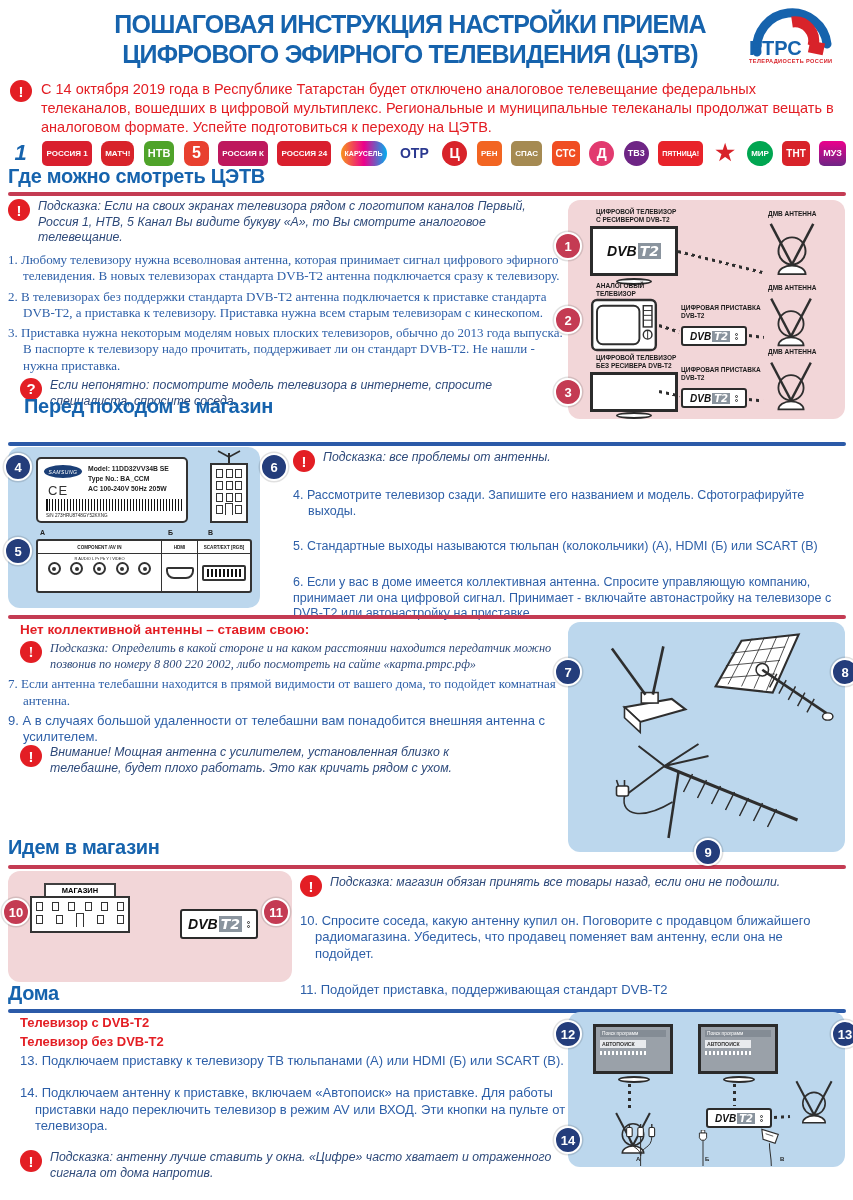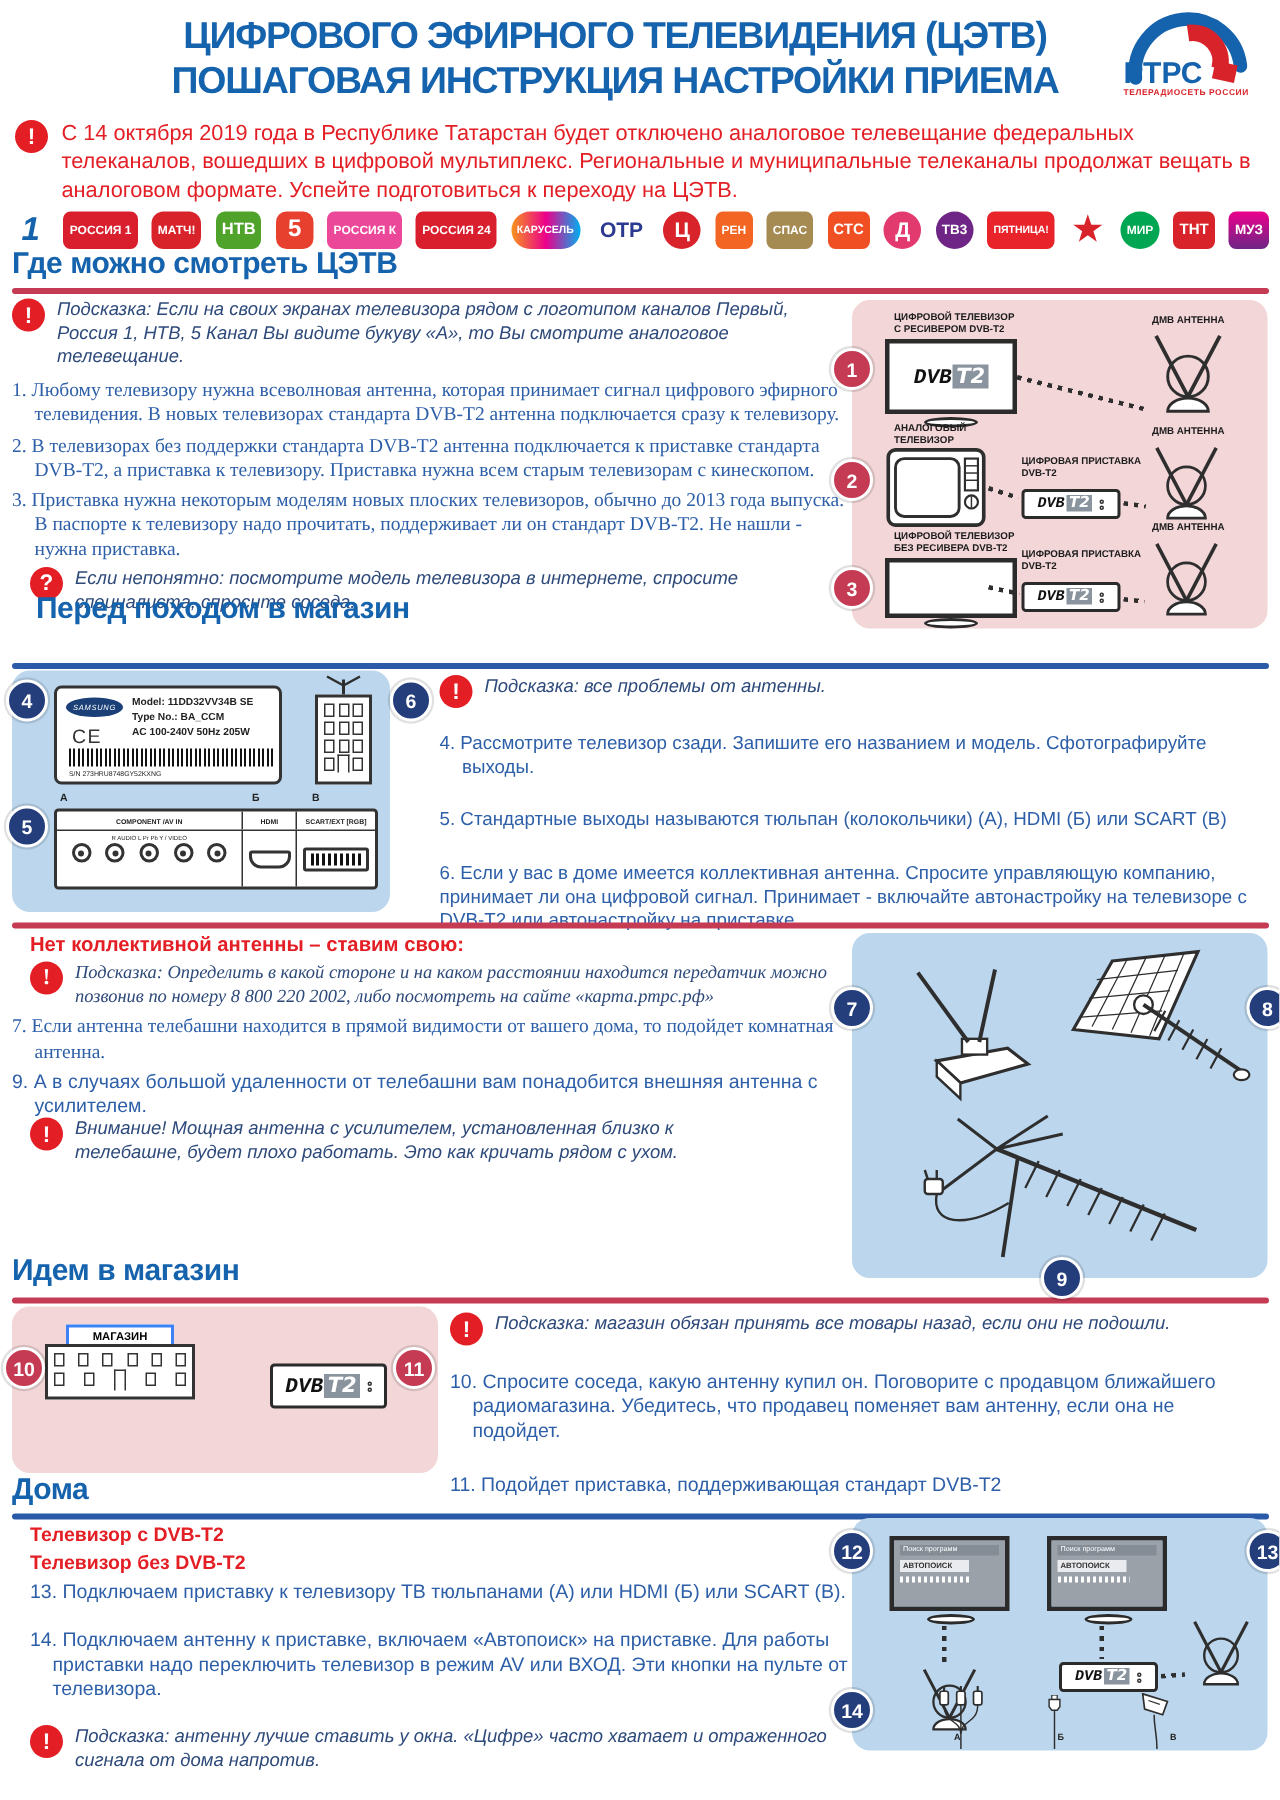--- a/index.html
+++ b/index.html
@@ -40,21 +40,21 @@
            display:flex; align-items:center; justify-content:center; border:2.5px solid #fff;
            box-shadow:0 0 0 1.5px rgba(0,0,0,0.12); z-index:5; }
   .badge.crimson { background:#C43B53; }
   .badge.navy { background:#243D7B; }
 
   .diag-label { position:absolute; font-size:6.5px; font-weight:bold; color:#1b1b1b; white-space:pre-line;
                 line-height:1.3; text-transform:uppercase; }
   .tvflat { position:absolute; background:#fff; border:3px solid #2b2b2b; display:flex; align-items:center;
             justify-content:center; overflow:hidden; }
   .stand { position:absolute; border:2px solid #2b2b2b; border-radius:50%; height:7px; background:#fff; }
-  .dvb i { font-style:italic; font-weight:bold; color:#111; font-family:Liberation Mono, monospace; }
+  .dvb i { font-style:italic; font-weight:bold; color:#111; font-family:Liberation Sans, sans-serif; }
   .dvb b { background:#8a949e; color:#fff; padding:0 2px; margin-left:1px; font-style:italic; font-family:"DejaVu Sans", sans-serif; }
   .stb { position:absolute; background:#fff; border:2px solid #2b2b2b; border-radius:3px; display:flex;
          align-items:center; justify-content:center; gap:5px; }
   .dot-s { width:3px; height:3px; border:1px solid #333; border-radius:50%; display:block; margin:1px 0; }
   .dot { position:absolute; height:3px; background:repeating-linear-gradient(90deg,#2e2e2e 0 3px,transparent 3px 7px);
          transform-origin:left center; }
   .dotv { position:absolute; width:3px; background:repeating-linear-gradient(180deg,#2e2e2e 0 3px,transparent 3px 7px); }
 
   
   .tv-label { position:absolute; background:#fff; border:2px solid #333; border-radius:5px; }
@@ -79,21 +79,21 @@
   .conn-body { display:flex; height:37px; }
   .jack { width:13px; height:13px; border:2px solid #333; border-radius:50%; display:flex; align-items:center; justify-content:center; }
   .jack::after { content:""; width:4px; height:4px; background:#333; border-radius:50%; }
   .jacks-labels { font-size:4px; color:#222; text-align:center; margin:2px 0 1px; }
   .hdmi-port { width:28px; height:12px; border:2px solid #333; border-radius:2px 2px 8px 8px; }
   .scart-port { width:44px; height:16px; border:2px solid #333; border-radius:2px; display:flex; align-items:center; justify-content:center; }
   .teeth { width:34px; height:8px; background:repeating-linear-gradient(90deg,#111 0 2px,#fff 2px 4px); }
   .conn-letter { position:absolute; font-size:7px; font-weight:bold; color:#222; }
 
   .store { position:absolute; }
-  .store-sign { border:2px solid #3b82f6; background:#fff; font-size:7.5px; font-weight:bold; text-align:center;
+  .store-sign { border:2px solid #404040; background:#fff; font-size:7.5px; font-weight:bold; text-align:center;
                 padding:1px 4px; width:72px; margin-left:14px; }
   .store-body { border:2px solid #333; background:#fff; width:100px; padding:4px; display:flex; flex-direction:column; gap:4px; margin-top:-2px; }
 
   .scr { width:100%; height:100%; background:#9aa1a9; padding:3px 4px; }
   .scr-top { background:#848c95; color:#fff; font-size:4.8px; padding:1px 2px; }
   .scr-btn { background:#e9ebee; color:#333; font-size:5.2px; font-weight:bold; padding:1px 2px; margin-top:3px; width:70%; }
   .scr-bar { margin-top:3px; height:4px; width:72%;
              background:repeating-linear-gradient(90deg,#fff 0 2px,transparent 2px 4px); }
 
   .footer { position:absolute; left:8px; top:1166px; color:#D8232A; font-weight:bold; font-size:23px; letter-spacing:-0.5px; }
@@ -167,43 +167,43 @@
       <line x1="15" y1="16" x2="15" y2="4" stroke="#2e2e2e" stroke-width="2"></line>
       <line x1="15" y1="8" x2="4" y2="2" stroke="#2e2e2e" stroke-width="1.6"></line>
       <line x1="15" y1="8" x2="26" y2="2" stroke="#2e2e2e" stroke-width="1.6"></line>
     </symbol>
   </defs>
 </svg>
 
 <div class="page">
 
   <div class="title">
+    <div>ПОШАГОВАЯ ИНСТРУКЦИЯ НАСТРОЙКИ ПРИЕМА</div>
     <div>ЦИФРОВОГО ЭФИРНОГО ТЕЛЕВИДЕНИЯ (ЦЭТВ)</div>
-    <div>ПОШАГОВАЯ ИНСТРУКЦИЯ НАСТРОЙКИ ПРИЕМА</div>
   </div>
   <svg class="abs" style="left:737px;top:2px" width="112" height="64" viewBox="0 0 112 64">
     <path d="M20 50 A 33 33 0 1 1 90 42" fill="none" stroke="#1663AD" stroke-width="9" stroke-linecap="round"></path>
     <path d="M55 20 A 19 19 0 0 1 76 44" fill="none" stroke="#D8232A" stroke-width="11"></path>
     <rect x="72" y="40" width="15" height="12" fill="#D8232A" transform="rotate(12 80 46)"></rect>
     <text x="12" y="53" font-size="20" font-weight="bold" fill="#1663AD">РТРС</text>
     <text x="12" y="61" font-size="5.6" font-weight="bold" fill="#D8232A" letter-spacing="0.4">ТЕЛЕРАДИОСЕТЬ РОССИИ</text>
   </svg>
 
   <div class="notice-row">
     <span class="alert-ico">!</span>
     <div class="notice">С 14 октября 2019 года в Республике Татарстан будет отключено аналоговое телевещание федеральных телеканалов, вошедших в цифровой мультиплекс. Региональные и муниципальные телеканалы продолжат вещать в аналоговом формате. Успейте подготовиться к переходу на ЦЭТВ.</div>
   </div>
 
   <div class="channels">
     <span class="chan" style="background:transparent;color:#1663AD;font-size:22px;font-style:italic;padding:0">1</span>
     <span class="chan" style="background:#D91F2E;color:#fff">РОССИЯ 1</span>
     <span class="chan" style="background:#D8232A;color:#fff;border-radius:8px">МАТЧ!</span>
     <span class="chan" style="background:#4FA32A;color:#fff;border-radius:6px;font-size:11px">НТВ</span>
     <span class="chan" style="background:#E8402F;color:#fff;border-radius:7px;font-size:16px">5</span>
-    <span class="chan" style="background:#ec4899;color:#fff">РОССИЯ К</span>
+    <span class="chan" style="background:#be185d;color:#fff">РОССИЯ К</span>
     <span class="chan" style="background:#D91F2E;color:#fff">РОССИЯ 24</span>
     <span class="chan" style="background:linear-gradient(90deg,#F7941D,#EC008C,#00AEEF);color:#fff;border-radius:13px;font-size:7px">КАРУСЕЛЬ</span>
     <span class="chan" style="background:transparent;color:#2B3990;font-size:14px">ОТР</span>
     <span class="chan" style="background:#D8232A;color:#fff;border-radius:50%;font-size:14px">Ц</span>
     <span class="chan" style="background:#F26522;color:#fff">РЕН</span>
     <span class="chan" style="background:#A58A52;color:#fff">СПАС</span>
     <span class="chan" style="background:#F04E23;color:#fff;font-size:10px">СТС</span>
     <span class="chan" style="background:#E23A6F;color:#fff;border-radius:50%;font-size:14px">Д</span>
     <span class="chan" style="background:#6E2585;color:#fff;border-radius:50%;font-size:9px">ТВ3</span>
     <span class="chan" style="background:#E8232A;color:#fff;font-size:7px">ПЯТНИЦА!</span>

